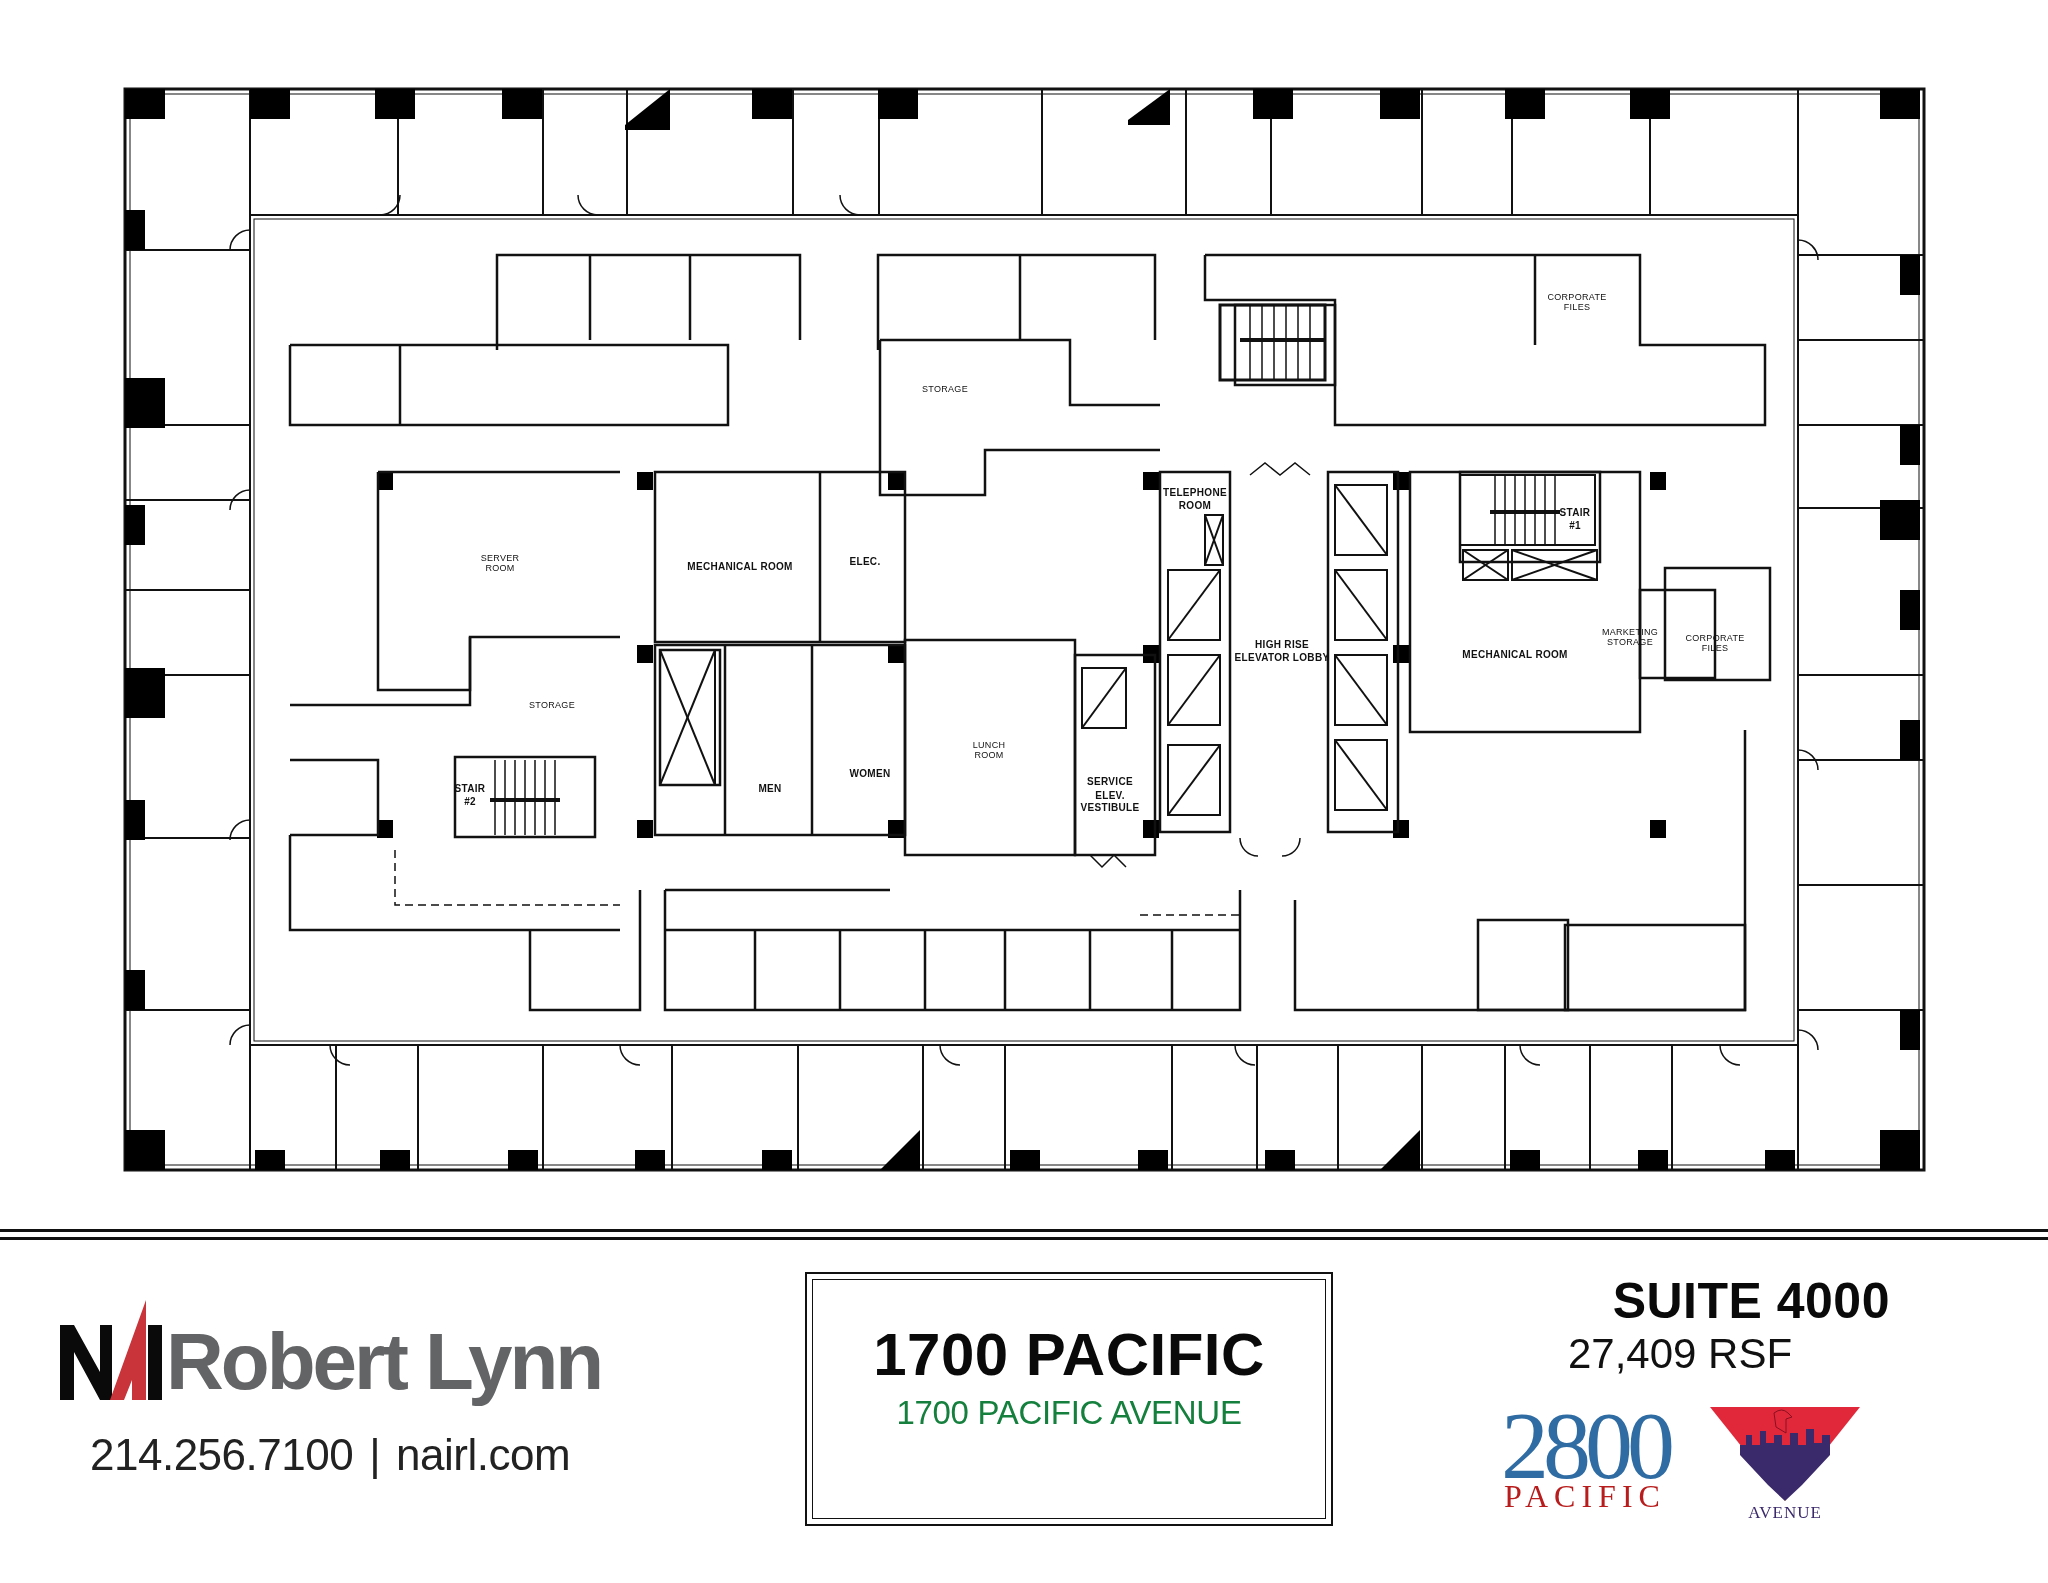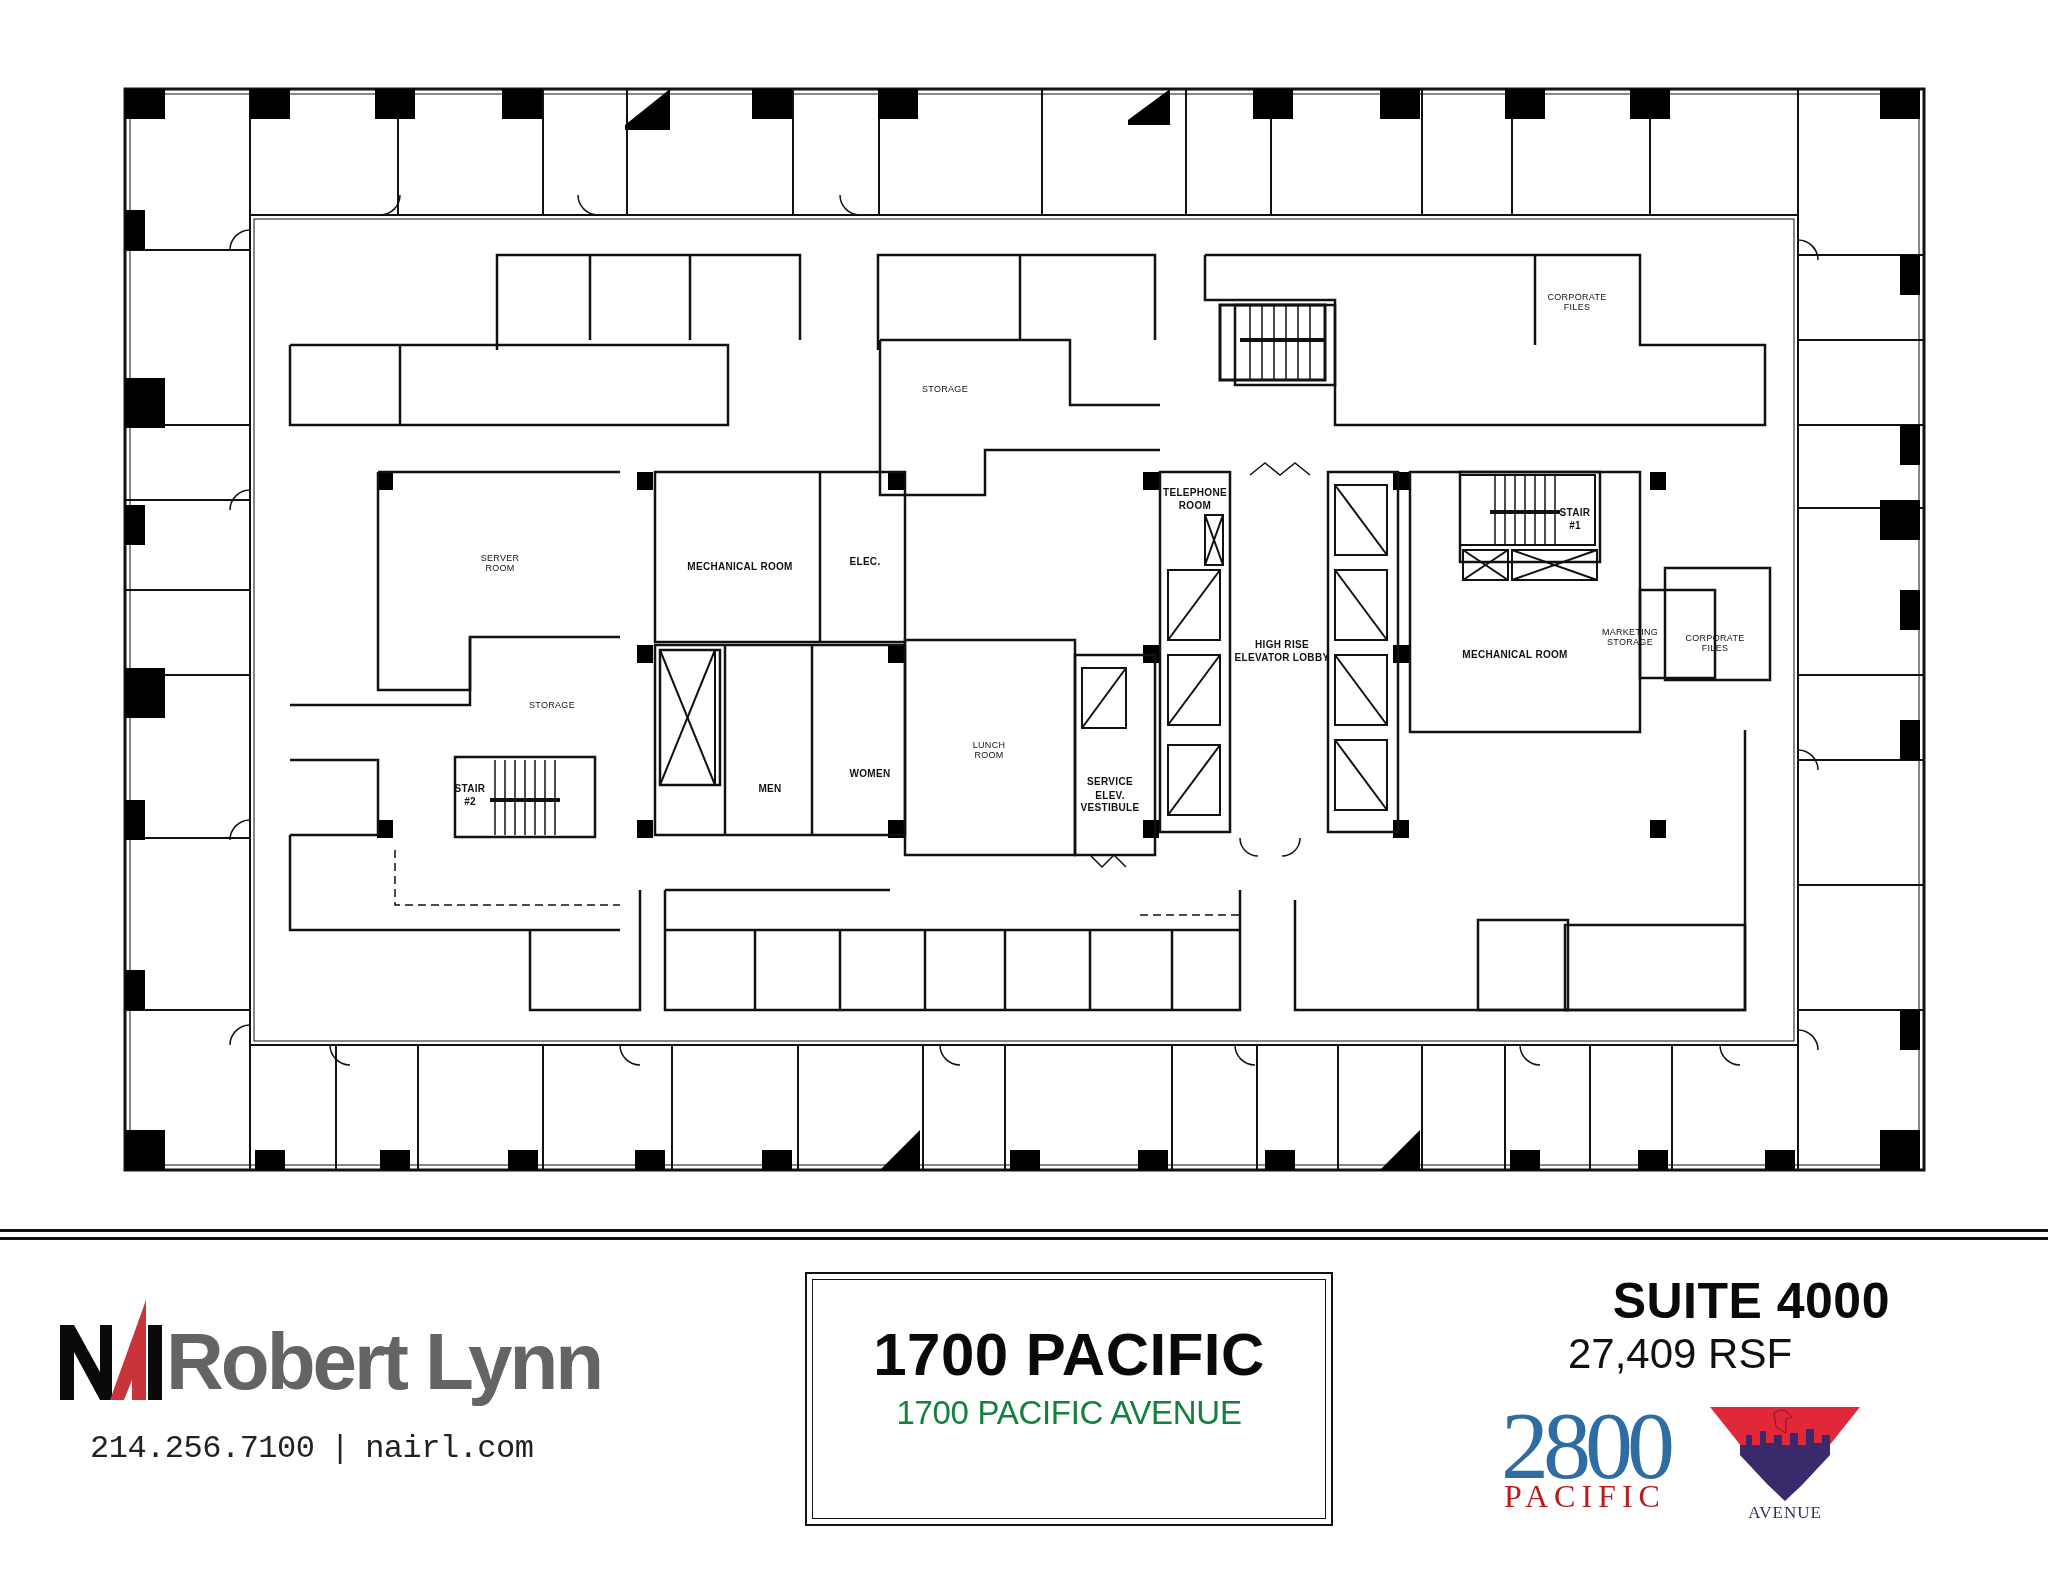--- a/index.html
+++ b/index.html
@@ -7,21 +7,21 @@
   #plan { position: absolute; left: 0; top: 0; width: 2048px; height: 1200px; }
   .rule { position: absolute; left: 0; width: 2048px; height: 3px; background: #111; }
   .label { position: absolute; font-family: "Liberation Sans", sans-serif; color: #111; text-align: center; line-height: 1.15; white-space: pre-line; }
   .lbl-light { font-size: 9px; font-weight: normal; letter-spacing: 0.3px; }
   .lbl-bold { font-size: 10px; font-weight: bold; transform: scaleY(1.15); letter-spacing: 0.3px; }
 
   
   .nai-logo { position: absolute; left: 60px; top: 1298px; height: 102px; display: flex; align-items: flex-end; }
   .nai-mark { position: relative; width: 104px; height: 100px; }
   .nai-brand { font-family: "Liberation Sans", sans-serif; font-weight: bold; font-size: 80px; color: #636466; letter-spacing: -3px; line-height: 1; margin-left: 2px; margin-bottom: -2px; margin-top: 32px; }
-  .contact { position: absolute; left: 90px; top: 1430px; width: 540px; font-size: 32px; font-weight: 300; color: #222; letter-spacing: -0.5px; font-family: Liberation Mono, monospace; }
+  .contact { position: absolute; left: 90px; top: 1430px; width: 540px; font-size: 44px; font-weight: 300; color: #222; letter-spacing: -0.5px; font-family: Liberation Sans, sans-serif; }
   .contact .sep { margin: 0 16px; }
 
   .addr-box { position: absolute; left: 805px; top: 1272px; width: 528px; height: 254px; border: 2px solid #111; box-sizing: border-box; }
   .addr-box-inner { position: absolute; left: 5px; top: 5px; right: 5px; bottom: 5px; border: 1px solid #111; }
   .addr-title { position: absolute; left: 0; right: 0; top: 46px; text-align: center; font-size: 60px; font-weight: bold; color: #0a0a0a; letter-spacing: 0.5px; }
   .addr-line { position: absolute; left: 0; right: 0; text-align: center; font-size: 33px; color: #15803d; font-weight: normal; letter-spacing: -0.3px; }
 
   .suite-title { position: absolute; left: 1470px; top: 1272px; width: 420px; text-align: right; font-size: 50px; font-weight: bold; color: #0a0a0a; letter-spacing: 0.5px; }
   .suite-rsf { position: absolute; left: 1470px; top: 1330px; width: 420px; text-align: center; font-size: 42px; color: #111; }
 

